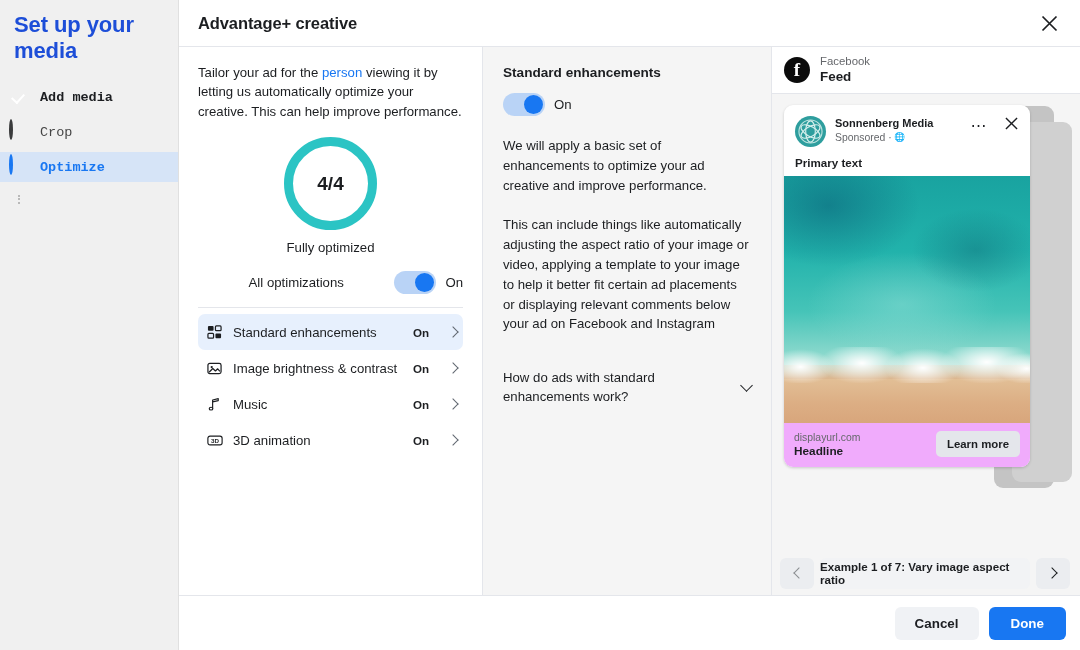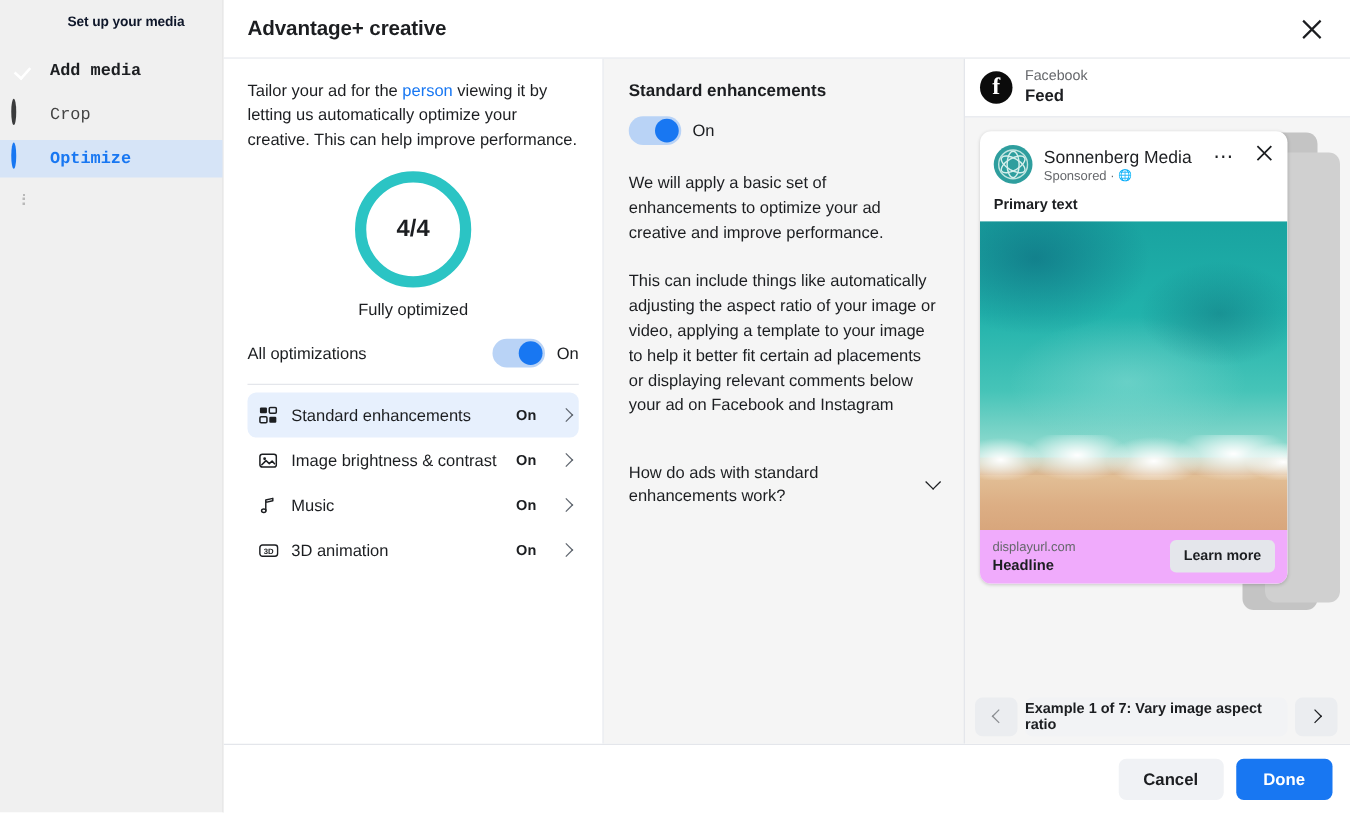--- a/index.html
+++ b/index.html
@@ -11,22 +11,22 @@
     color: #1c1e21;
   }
   .app { position: relative; width: 1080px; height: 650px; display: flex; }
 
   
   .sidebar {
     width: 179px; height: 650px; background: #f0f0f0;
     border-right: 1px solid #e0e0e0; flex: 0 0 179px; position: relative;
   }
   .sidebar-title {
-    font-size: 11px; font-weight: bold; color: #0f172a;
-    padding: 12px 0 0 14px; letter-spacing: -0.1px; margin-left: 40px;
+    font-size: 22px; font-weight: bold; color: #1d4ed8;
+    padding: 12px 0 0 14px; letter-spacing: -0.1px;
   }
   .steps { margin-top: 18px; position: relative; }
   .step {
     display: flex; align-items: center; gap: 10px;
     height: 30px; padding-left: 8px; position: relative;
   }
   .step + .step { margin-top: 5px; }
   .step.active { background: #d6e4f7; border-radius: 0; }
   .step-icon { width: 22px; height: 22px; flex: 0 0 22px; position: relative; }
   .step-label { font-size: 13.5px; font-weight: bold; color: #1c1e21; font-family: Liberation Mono, monospace; }
@@ -82,21 +82,21 @@
     border: 9px solid #2bc4c4; box-sizing: border-box;
   }
   .gauge-num {
     position: absolute; inset: 0; display: flex; align-items: center; justify-content: center;
     font-size: 19px; font-weight: bold; color: #1c1e21;
   }
   .gauge-caption { margin-top: 10px; font-size: 13.2px; color: #1c1e21; }
 
   .all-opt-row {
     display: flex; align-items: center; margin-top: 16px;
-    padding-bottom: 13px; border-bottom: 1px solid #e4e6eb;
+    padding-bottom: 13px; border-bottom: 1px solid #e4e6eb; text-align: center;
   }
   .all-opt-label { font-size: 13.2px; color: #1c1e21; flex: 1; }
   .switch {
     width: 42px; height: 23px; border-radius: 12px; background: #b9d3f6;
     position: relative; flex: 0 0 42px; cursor: pointer;
   }
   .switch .knob {
     position: absolute; top: 2px; right: 2px; width: 19px; height: 19px;
     border-radius: 50%; background: #1877f2;
   }
@@ -156,21 +156,21 @@
     background: #fff; border-radius: 9px; box-shadow: 0 1px 3px rgba(0,0,0,.18);
     overflow: hidden;
   }
   .ad-top { display: flex; align-items: flex-start; padding: 11px 10px 0 11px; gap: 9px; }
   .ad-avatar {
     width: 31px; height: 31px; border-radius: 50%; flex: 0 0 31px;
     background: #2e9e9e; position: relative; overflow: hidden;
   }
   .ad-avatar svg { position: absolute; left: 3px; top: 3px; }
   .ad-who { flex: 1; line-height: 1.25; padding-top: 1px; }
-  .ad-name { font-size: 14px; font-weight: normal; color: #1c1e21; }
+  .ad-name { font-size: 11px; font-weight: bold; color: #1c1e21; }
   .ad-sponsored { font-size: 10.4px; color: #65676b; display: flex; align-items: center; gap: 3px; }
   .globe-mini { font-size: 9px; }
   .ad-dots { font-size: 16px; color: #1c1e21; letter-spacing: 1.4px; line-height: 10px; padding-top: 5px; cursor: pointer; }
   .ad-close { padding: 0 2px 0 8px; cursor: pointer; }
   .ad-primary { font-size: 11.6px; font-weight: bold; color: #1c1e21; padding: 9px 11px 7px 11px; }
 
   .ad-photo { width: 100%; height: 247px; position: relative; overflow: hidden; }
   .sea {
     position: absolute; inset: 0;
     background:

